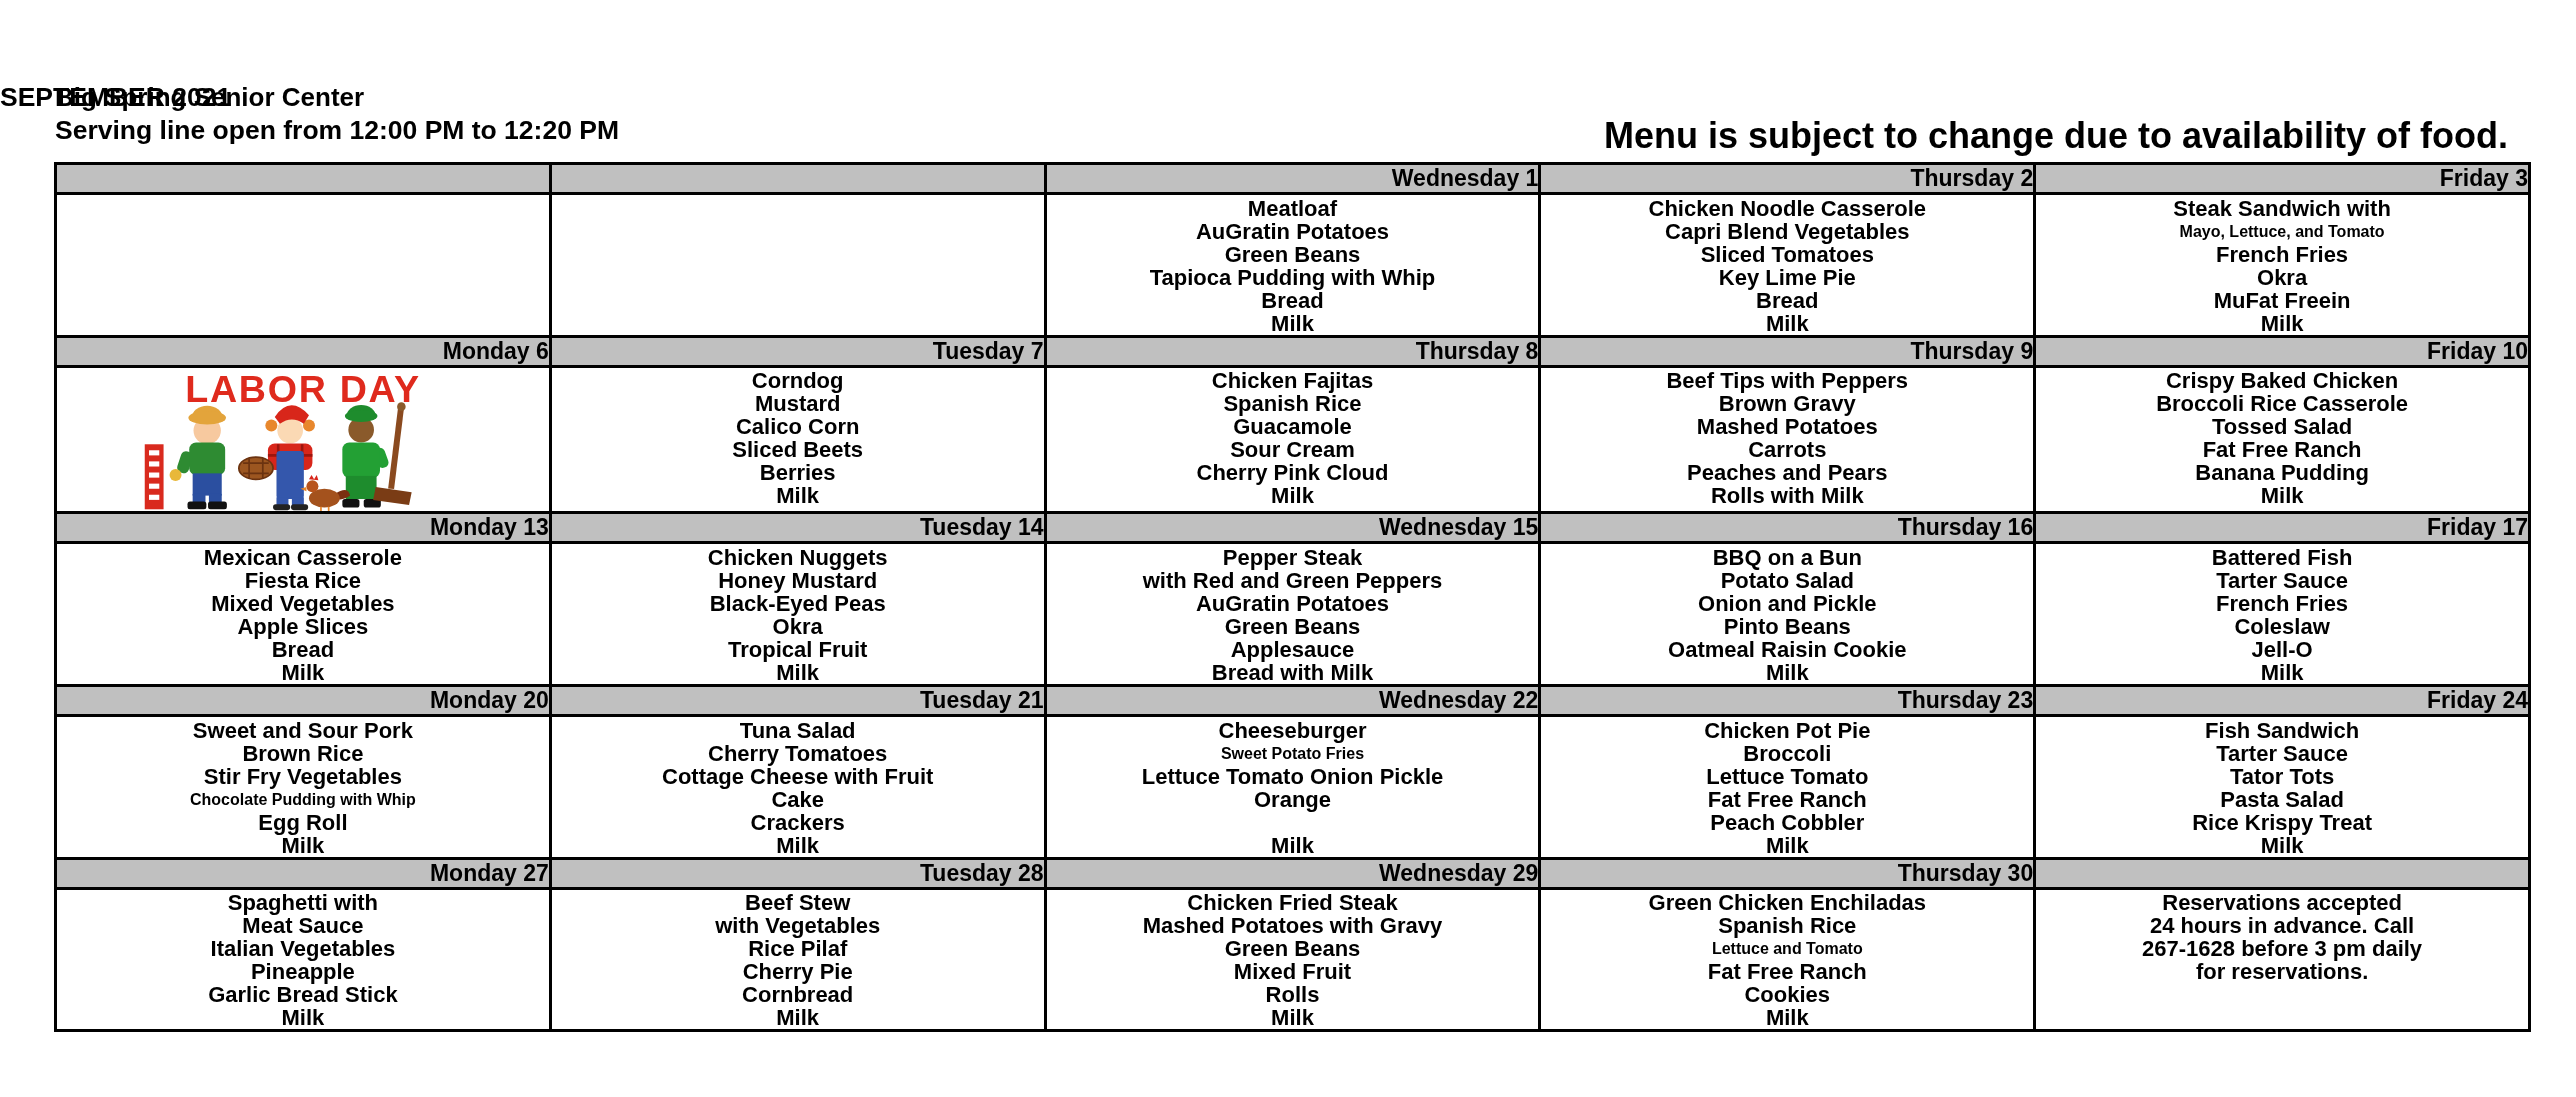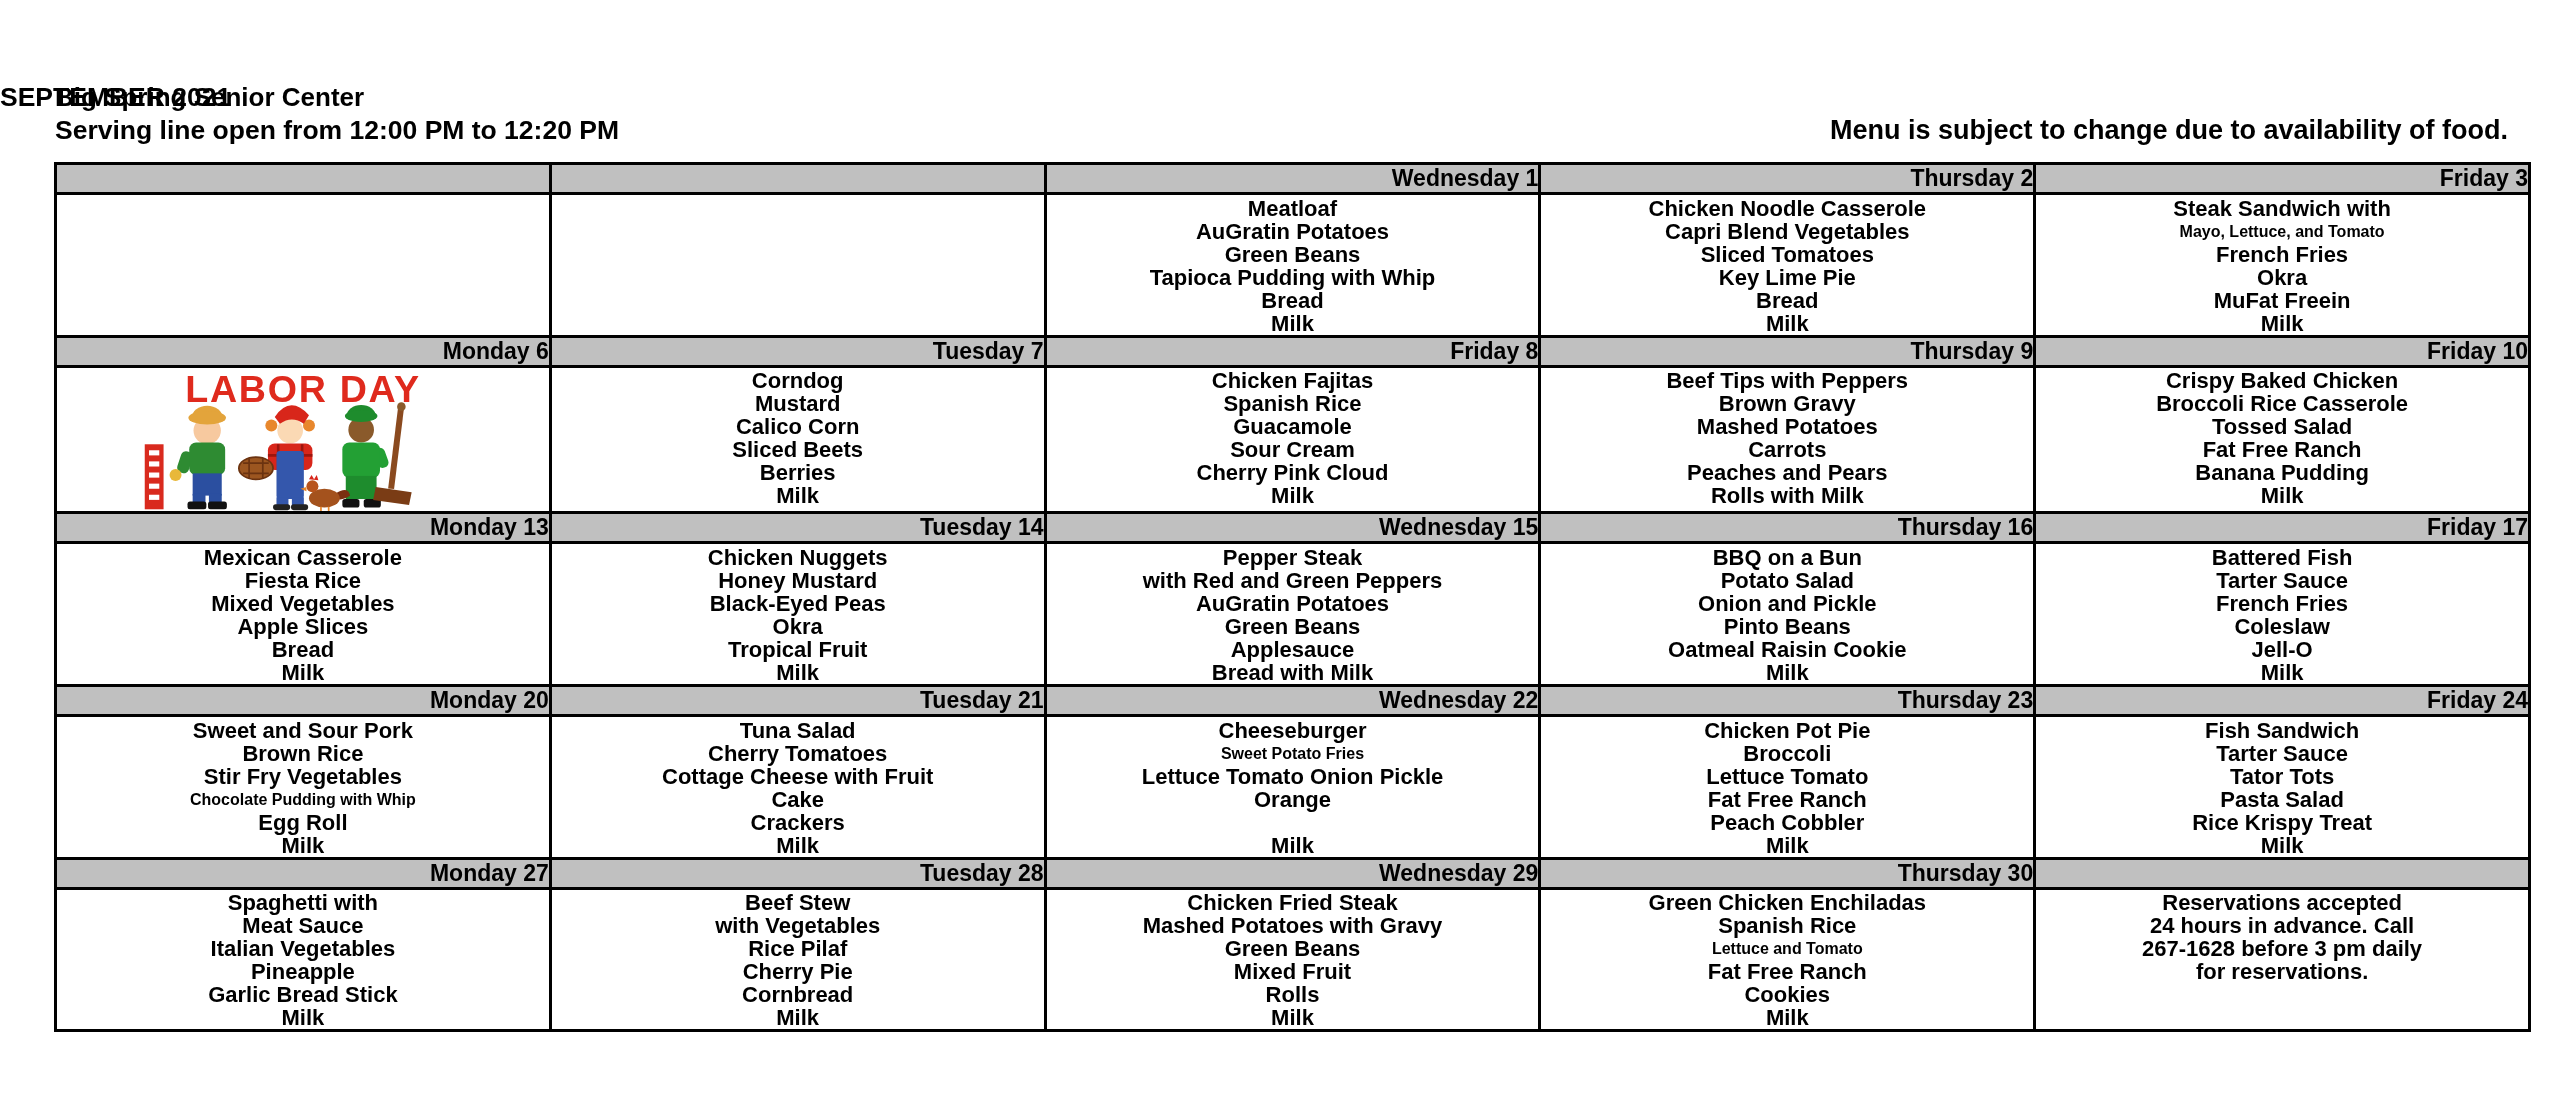--- a/index.html
+++ b/index.html
@@ -3,21 +3,21 @@
 <meta charset="utf-8">
 <style>
   * { margin:0; padding:0; box-sizing:border-box; }
   html,body { background:#ffffff; }
   body { font-family:"Liberation Sans", sans-serif; color:#000; }
   .page { position:relative; width:2576px; height:1097px; background:#ffffff; overflow:hidden; }
 
   .center-name   { position:absolute; left:55px;  top:82px;  font-size:26px; font-weight:700; white-space:nowrap; }
   .serving-line  { position:absolute; left:55px;  top:115px; font-size:26.5px; font-weight:700; white-space:nowrap; }
   .month-title   { position:absolute; left:0; right:0; top:82px; text-align:left; font-size:26.5px; font-weight:700; }
-  .availability-note { position:absolute; right:68px; top:115px; font-size:27px; font-weight:700; white-space:nowrap; }
+  .availability-note { position:absolute; right:68px; top:115px; font-size:36px; font-weight:700; white-space:nowrap; }
 
   table.menu { position:absolute; left:54px; top:162px; width:2477px;
                border-collapse:collapse; table-layout:fixed; }
   table.menu th, table.menu td { border:3.4px solid var(--border-color,#000); }
   table.menu th { height:24px; background:var(--header-bg,#c0c0c0);
                   font-size:23px; font-weight:700; text-align:right; padding:0; overflow:hidden; }
   table.menu td { height:142px; vertical-align:top; background:#fff; padding:1.7px 3.4px 0; overflow:hidden; }
 
   .item { font-size:22px; line-height:23px; min-height:23px; font-weight:700;
           text-align:center; white-space:nowrap; }
@@ -69,21 +69,21 @@
             <div class="item small">Mayo, Lettuce, and Tomato</div>
             <div class="item">French Fries</div>
             <div class="item">Okra</div>
             <div class="item">MuFat Freein</div>
             <div class="item">Milk</div>
           </td>
         </tr>
         <tr>
           <th>Monday 6</th>
           <th>Tuesday 7</th>
-          <th>Friday 8</th>
+          <th>Thursday 8</th>
           <th>Thursday 9</th>
           <th>Friday 10</th>
         </tr>
         <tr>
           <td class="labor-cell">
   <svg width="368" height="142" viewBox="0 0 430 166" xmlns="http://www.w3.org/2000/svg">
     <text x="215" y="38" text-anchor="middle" font-size="44" font-weight="bold" font-family="Liberation Sans, sans-serif" letter-spacing="2" fill="var(--labor-red,#df2a1d)">LABOR DAY</text>
 
     <g>
       <rect x="30" y="88" width="22" height="76" fill="#d92a1e"></rect>

